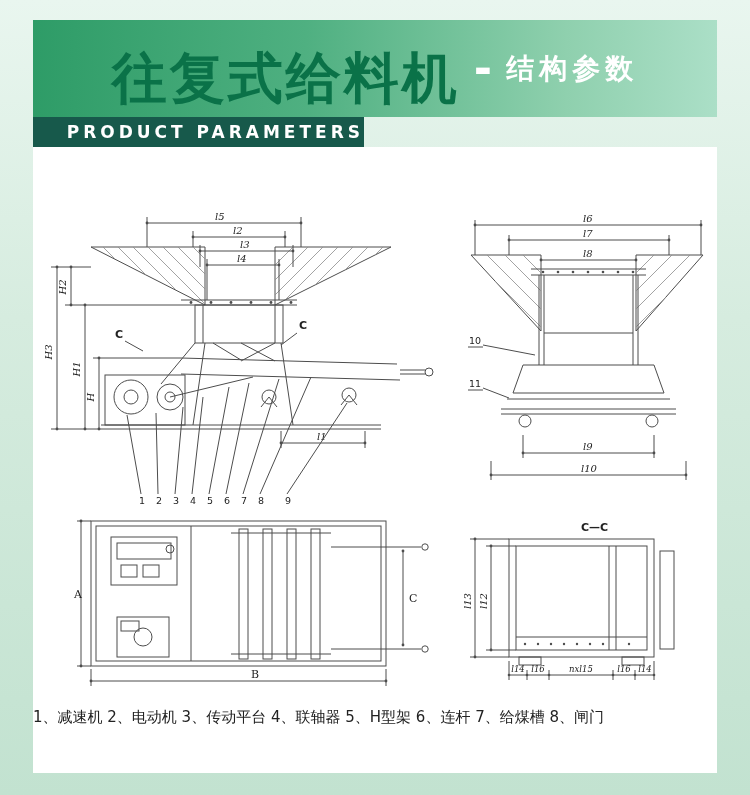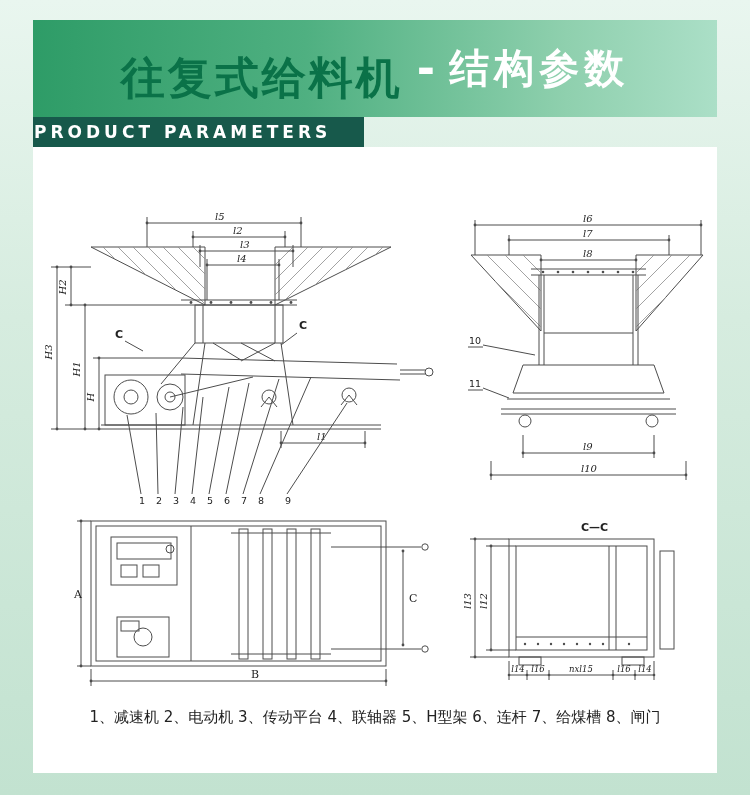--- a/index.html
+++ b/index.html
@@ -3,38 +3,38 @@
 <meta charset="utf-8">
 <style>
   * { margin:0; padding:0; box-sizing:border-box; }
   html,body { width:750px; height:795px; }
   body { font-family:"DejaVu Sans", sans-serif; }
   .page { position:relative; width:750px; height:795px; overflow:hidden;
           background:linear-gradient(180deg,#e9f6ef 0%,#d6ecdf 40%,#c2e2d0 100%); }
   .banner { position:absolute; left:33px; top:20px; width:684px; height:97px;
             background:linear-gradient(90deg,#2e9c67 0%,#4fb081 40%,#8fd0ae 78%,#abdfc7 100%);
             display:flex; align-items:center; justify-content:center; }
-  .banner .title { font-size:44px; font-weight:bold; color:#0a7248; letter-spacing:3px;margin-top:20px; }
+  .banner .title { font-size:55px; font-weight:bold; color:#0a7248; letter-spacing:3px;margin-top:20px; }
   .banner .sep { font-size:44px; color:#ffffff; font-weight:bold; margin:0 14px; }
-  .banner .subtitle { font-size:40px; color:#ffffff; font-weight:bold; letter-spacing:5px; }
+  .banner .subtitle { font-size:28px; color:#ffffff; font-weight:bold; letter-spacing:5px; }
   .subbar { position:absolute; left:33px; top:117px; width:331px; height:30px;
             background:#17594b; color:#ffffff; font-size:17px; font-weight:bold;
-            letter-spacing:4px; line-height:30px; padding-left:1px; }
+            letter-spacing:4px; line-height:30px; padding-left:1px;text-align:right; }
   .panel { position:absolute; left:33px; top:147px; width:684px; height:626px; background:#ffffff; }
   .dwg { position:absolute; }
   .dwg line,.dwg rect,.dwg circle,.dwg polygon,.dwg polyline,.dwg path
        { stroke:#4d4d4d; stroke-width:1; fill:none; }
   .dwg .hl { stroke:#8b8b8b; stroke-width:0.8; }
   .dwg .fil { fill:#4d4d4d; stroke:none; }
   .dwg text { fill:#222; stroke:none; font:italic 10px "DejaVu Serif", serif; }
   .dwg text.pn { font:9.5px "DejaVu Sans", sans-serif; font-style:normal; }
   .dwg text.lbl { font:11px "DejaVu Serif", serif; font-style:normal; }
   .dwg text.ttl { font:bold 11px "DejaVu Sans", sans-serif; font-style:normal; }
   .dwg text.sm { font:italic 8.5px "DejaVu Serif", serif; }
-  .caption { position:absolute; left:0; top:557px; width:100%; text-align:center;
+  .caption { position:absolute; left:0; top:557px; width:100%; 
              color:#222; font-size:15px; line-height:27px; }
 </style>
 </head>
 <body>
 
 <div class="page">
 
   <div class="banner">
     <span class="title">往复式给料机</span>
     <span class="sep">-</span>

